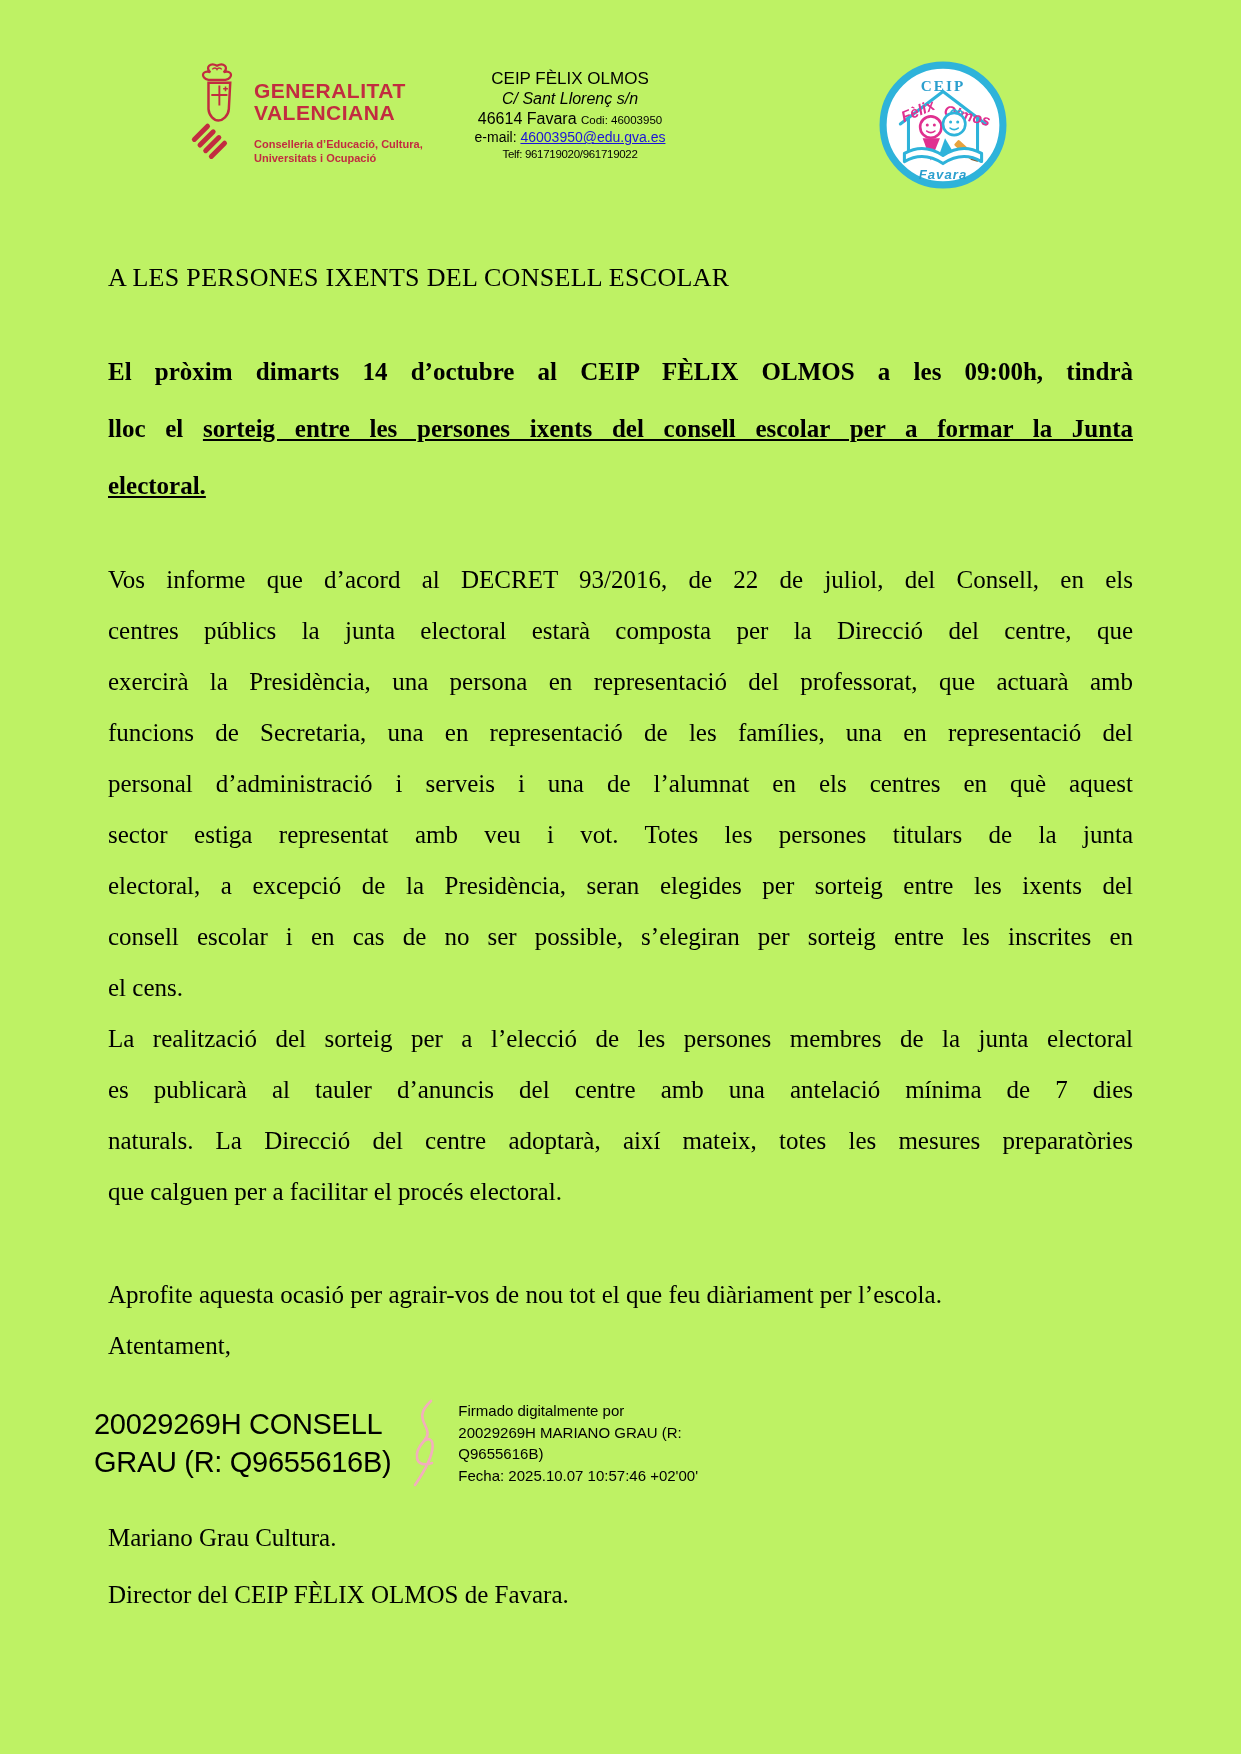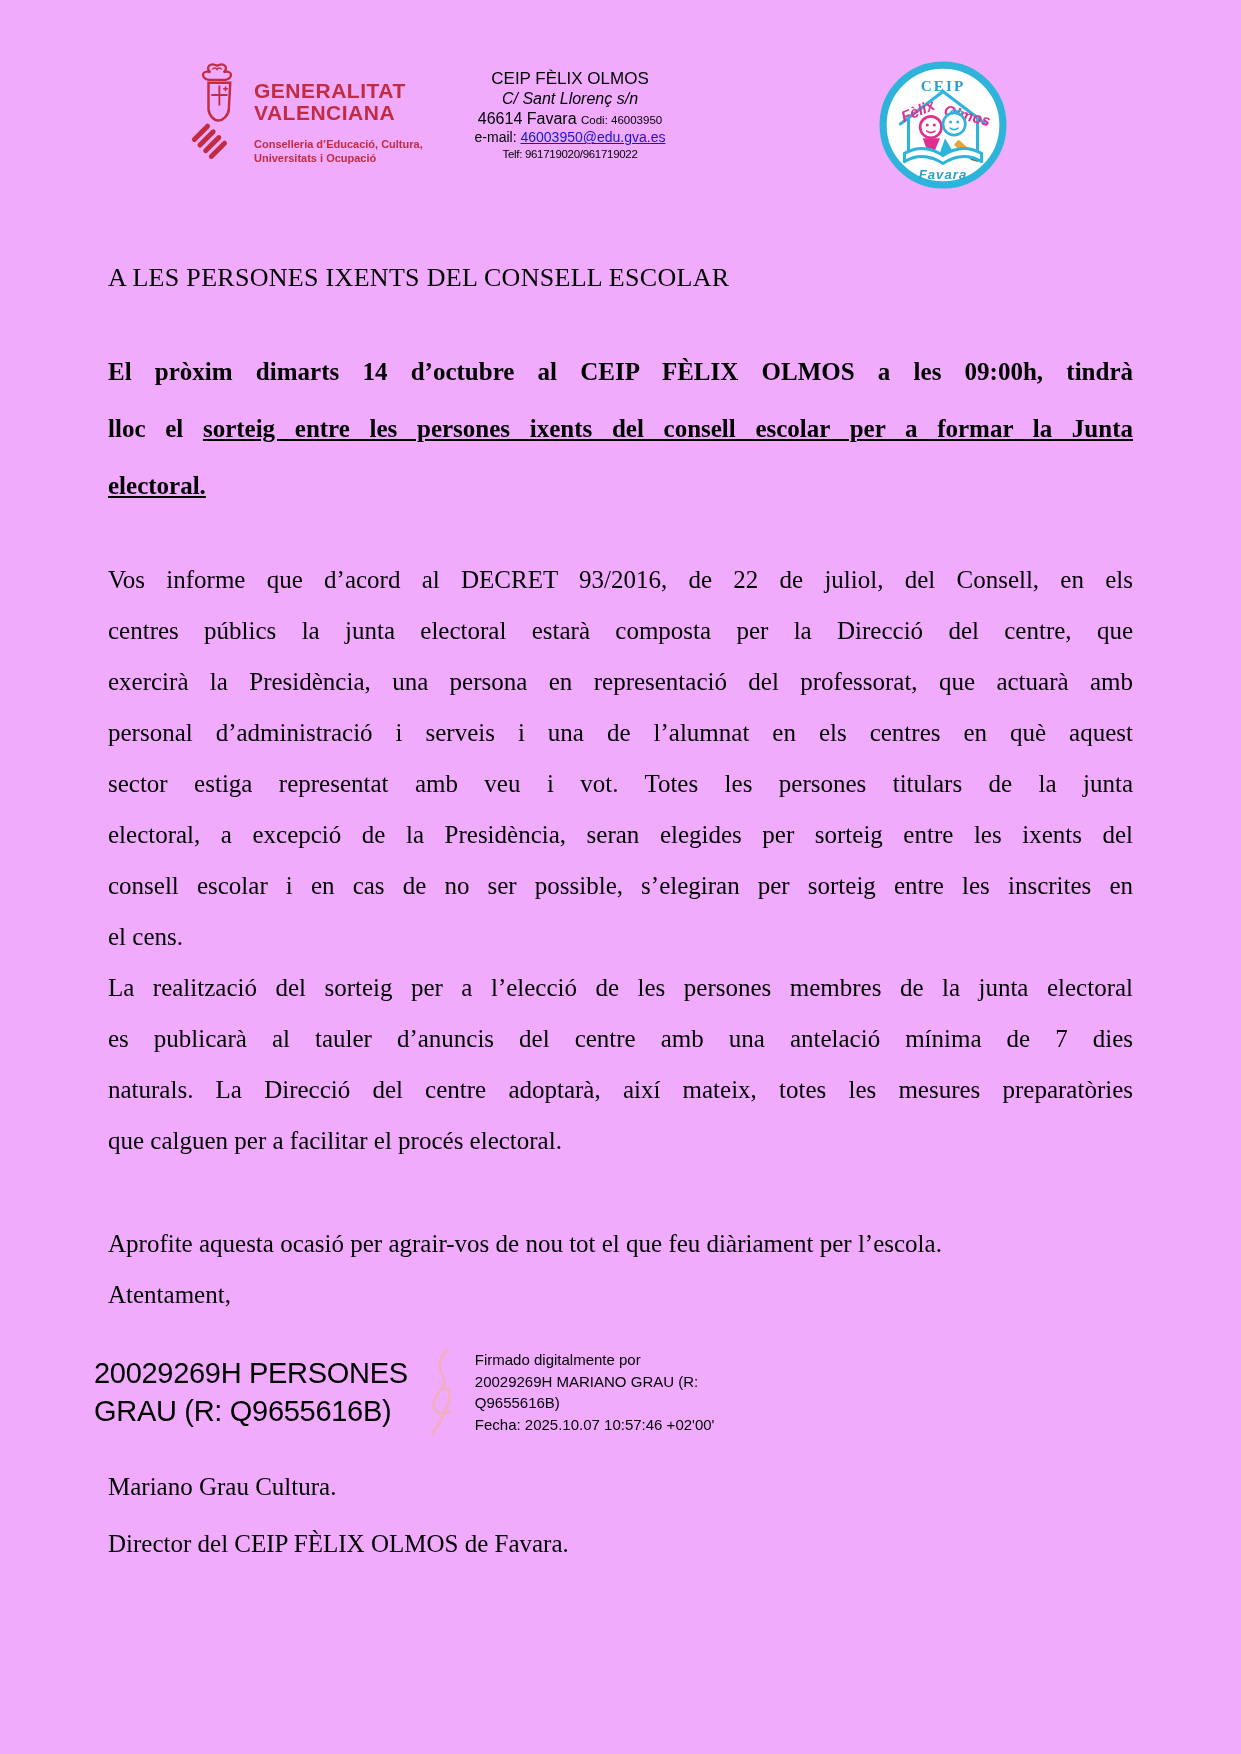--- a/index.html
+++ b/index.html
@@ -1,17 +1,17 @@
 <!DOCTYPE html>
 <html><head>
 <meta charset="utf-8">
 <style>
   html,body{margin:0;padding:0;background:#8a8a8a;}
   .page{
-    width:1241px;height:1754px;margin:0 auto;background:#f0abfc;
+    width:1241px;height:1754px;margin:0 auto;background:#bef264;
     position:relative;overflow:hidden;color:#000;
     font-family:"Liberation Serif","DejaVu Serif",serif;
   }
   
   .letterhead{position:relative;height:192px;}
   .gva-block{position:absolute;left:188px;top:60px;display:flex;align-items:flex-start;
     font-family:"Liberation Sans","DejaVu Sans",sans-serif;}
   .gva-emblem{width:58px;height:104px;flex:0 0 auto;}
   .gva-text{margin-left:8px;padding-top:20px;}
   .gva-title{font-size:21px;font-weight:700;letter-spacing:.5px;line-height:22px;}
@@ -126,39 +126,40 @@
     <div class="para intro">
         <div class="tline fit"><span>El pròxim dimarts 14 d’octubre al CEIP FÈLIX OLMOS a les 09:00h, tindrà</span></div>
         <div class="tline fit"><span>lloc el </span><span class="u">sorteig entre les persones ixents del consell escolar per a formar la Junta</span></div>
         <div class="tline"><span class="u">electoral. </span></div>
       </div>
 
     <div class="para bodytext">
         <div class="tline fit"><span>Vos informe que d’acord al DECRET 93/2016, de 22 de juliol, del Consell, en els</span></div>
         <div class="tline fit"><span>centres públics la junta electoral estarà composta per la Direcció del centre, que</span></div>
         <div class="tline fit"><span>exercirà la Presidència, una persona en representació del professorat, que actuarà amb</span></div>
+        <div class="tline fit"><span>funcions de Secretaria, una en representació de les famílies, una en representació del</span></div>
         <div class="tline fit"><span>personal d’administració i serveis i una de l’alumnat en els centres en què aquest</span></div>
         <div class="tline fit"><span>sector estiga representat amb veu i vot. Totes les persones titulars de la junta</span></div>
         <div class="tline fit"><span>electoral, a excepció de la Presidència, seran elegides per sorteig entre les ixents del</span></div>
         <div class="tline fit"><span>consell escolar i en cas de no ser possible, s’elegiran per sorteig entre les inscrites en</span></div>
         <div class="tline"><span>el cens.</span></div>
         <div class="tline fit"><span>La realització del sorteig per a l’elecció de les persones membres de la junta electoral</span></div>
         <div class="tline fit"><span>es publicarà al tauler d’anuncis del centre amb una antelació mínima de 7 dies</span></div>
         <div class="tline fit"><span>naturals. La Direcció del centre adoptarà, així mateix, totes les mesures preparatòries</span></div>
         <div class="tline"><span>que calguen per a facilitar el procés electoral.</span></div>
       </div>
 
     <div class="para closing">
         <div class="tline"><span>Aprofite aquesta ocasió per agrair-vos de nou tot el que feu diàriament per l’escola.</span></div>
         <div class="tline"><span>Atentament,</span></div>
       </div>
 
     <div class="signature">
       <div class="sig-big">
-        <div>20029269H PERSONES</div>
+        <div>20029269H CONSELL</div>
         <div>GRAU (R: Q9655616B)</div>
       </div>
       <svg class="sig-flourish" viewBox="0 0 44 92">
         <path d="M30 4 C8 24 36 30 23 44 C12 56 13 72 31 66 M23 44 C32 37 40 50 14 88" fill="none" stroke="#f3aebc" stroke-width="2.6" stroke-linecap="round"></path>
       </svg>
       <div class="sig-small">
         <div>Firmado digitalmente por</div>
         <div>20029269H MARIANO GRAU (R:</div>
         <div>Q9655616B)</div>
         <div>Fecha: 2025.10.07 10:57:46 +02'00'</div>

